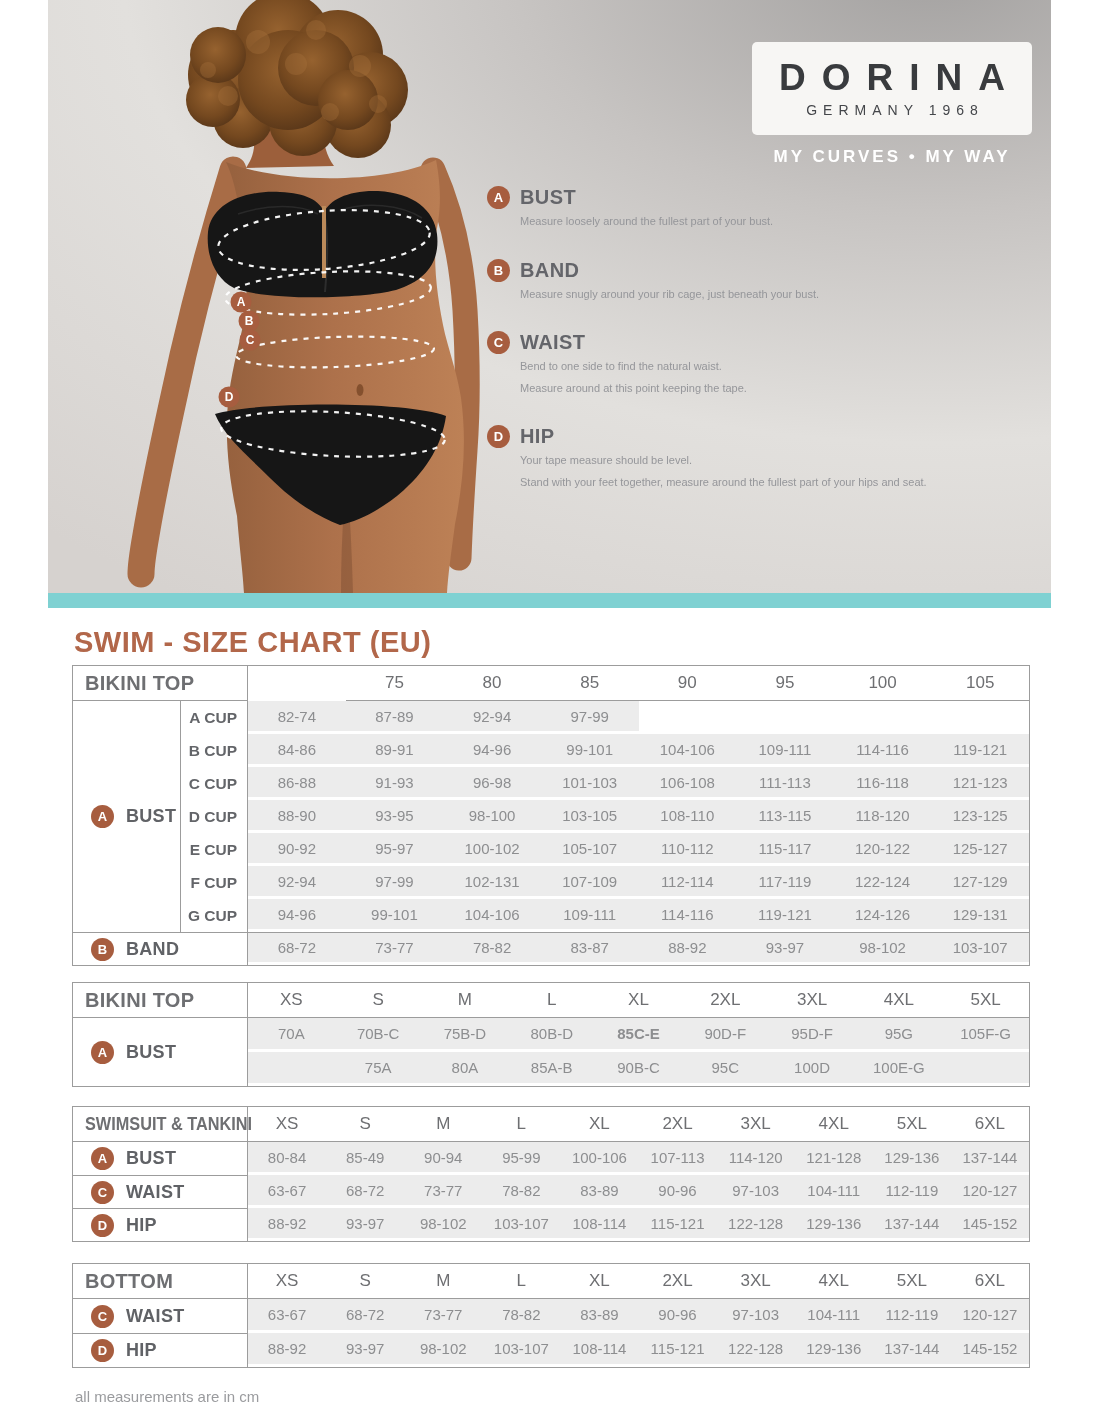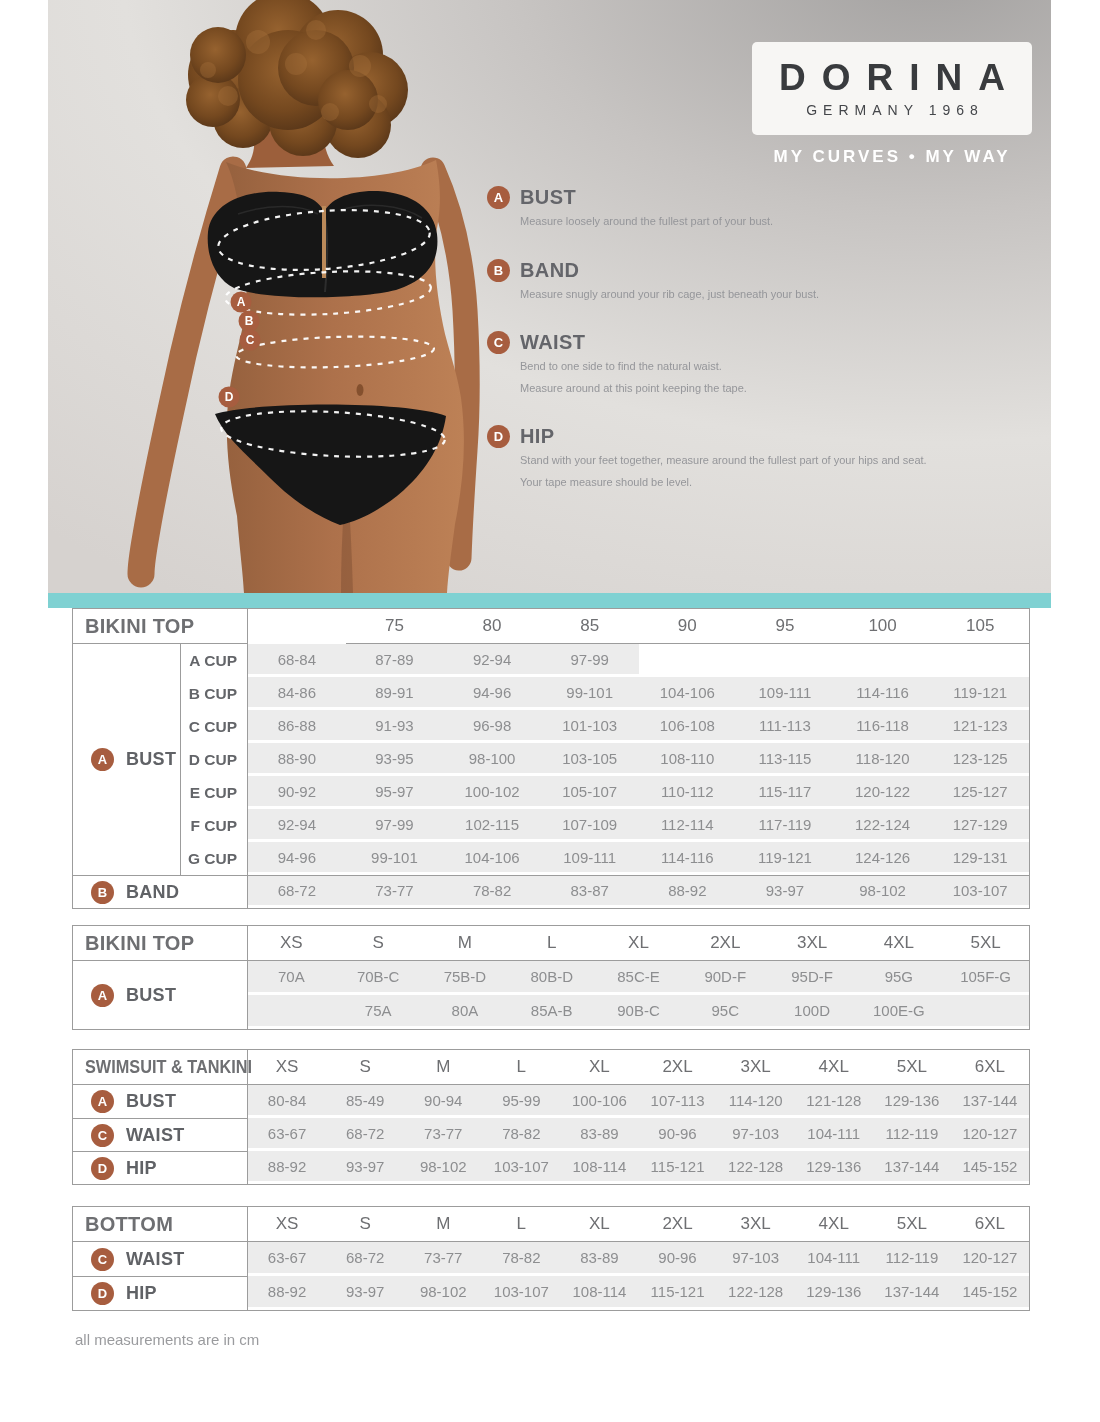--- a/index.html
+++ b/index.html
@@ -170,49 +170,50 @@
               <span class="glabel">WAIST</span>
             </div>
             <div class="gdesc">Bend to one side to find the natural waist.</div>
             <div class="gdesc">Measure around at this point keeping the tape.</div>
           </div>
           <div class="gitem">
             <div class="ghead">
               <span class="badge">D</span>
               <span class="glabel">HIP</span>
             </div>
+            <div class="gdesc">Your tape measure should be level.</div>
             <div class="gdesc">Stand with your feet together, measure around the fullest part of your hips and seat.</div>
-            <div class="gdesc">Your tape measure should be level.</div>
           </div>
         </div>
     </div>
   </div>
 
   <div class="teal"></div>
 
   <div class="main">
+    <h1 class="section-title">SWIM - SIZE CHART (EU)</h1>
     <div id="tables">
         <div class="tbl t1" style="grid-template-columns: 108px 67px repeat(8, 1fr); grid-template-rows: 35px repeat(7, 33px) 33px;">
           <div class="hcell corner" style="grid-area: 1 / 1 / auto / 3;">
             <span>BIKINI TOP</span>
           </div>
           <div class="hcell" style="grid-row: 1; margin-top: 48px;">70</div>
           <div class="hcell" style="grid-row: 1;">75</div>
           <div class="hcell" style="grid-row: 1;">80</div>
           <div class="hcell" style="grid-row: 1;">85</div>
           <div class="hcell" style="grid-row: 1;">90</div>
           <div class="hcell" style="grid-row: 1;">95</div>
           <div class="hcell" style="grid-row: 1;">100</div>
           <div class="hcell" style="grid-row: 1;">105</div>
           <div class="glab" style="grid-area: 2 / 1 / 9;">
             <span class="badge">A</span>
             <span class="txt">BUST</span>
           </div>
           <div class="cuplab" style="grid-area: 2 / 2;">A CUP</div>
-          <div class="cell" style="grid-area: 2 / 3;">68-84</div>
+          <div class="cell" style="grid-area: 2 / 3;">82-74</div>
           <div class="cell" style="grid-area: 2 / 4;">87-89</div>
           <div class="cell" style="grid-area: 2 / 5;">92-94</div>
           <div class="cell" style="grid-area: 2 / 6;">97-99</div>
           <div class="cell blank" style="grid-area: 2 / 7;"></div>
           <div class="cell blank" style="grid-area: 2 / 8;"></div>
           <div class="cell blank" style="grid-area: 2 / 9;"></div>
           <div class="cell blank" style="grid-area: 2 / 10;"></div>
           <div class="cuplab" style="grid-area: 3 / 2;">B CUP</div>
           <div class="cell" style="grid-area: 3 / 3;">84-86</div>
           <div class="cell" style="grid-area: 3 / 4;">89-91</div>
@@ -245,21 +246,21 @@
           <div class="cell" style="grid-area: 6 / 4;">95-97</div>
           <div class="cell" style="grid-area: 6 / 5;">100-102</div>
           <div class="cell" style="grid-area: 6 / 6;">105-107</div>
           <div class="cell" style="grid-area: 6 / 7;">110-112</div>
           <div class="cell" style="grid-area: 6 / 8;">115-117</div>
           <div class="cell" style="grid-area: 6 / 9;">120-122</div>
           <div class="cell" style="grid-area: 6 / 10;">125-127</div>
           <div class="cuplab" style="grid-area: 7 / 2;">F CUP</div>
           <div class="cell" style="grid-area: 7 / 3;">92-94</div>
           <div class="cell" style="grid-area: 7 / 4;">97-99</div>
-          <div class="cell" style="grid-area: 7 / 5;">102-115</div>
+          <div class="cell" style="grid-area: 7 / 5;">102-131</div>
           <div class="cell" style="grid-area: 7 / 6;">107-109</div>
           <div class="cell" style="grid-area: 7 / 7;">112-114</div>
           <div class="cell" style="grid-area: 7 / 8;">117-119</div>
           <div class="cell" style="grid-area: 7 / 9;">122-124</div>
           <div class="cell" style="grid-area: 7 / 10;">127-129</div>
           <div class="cuplab" style="grid-area: 8 / 2;">G CUP</div>
           <div class="cell" style="grid-area: 8 / 3;">94-96</div>
           <div class="cell" style="grid-area: 8 / 4;">99-101</div>
           <div class="cell" style="grid-area: 8 / 5;">104-106</div>
           <div class="cell" style="grid-area: 8 / 6;">109-111</div>
@@ -294,21 +295,21 @@
           <div class="hcell" style="grid-row: 1;">4XL</div>
           <div class="hcell" style="grid-row: 1;">5XL</div>
           <div class="rlabel" style="grid-area: 2 / 1 / 4;">
             <span class="badge">A</span>
             <span class="txt">BUST</span>
           </div>
           <div class="cell" style="grid-area: 2 / 2;">70A</div>
           <div class="cell" style="grid-area: 2 / 3;">70B-C</div>
           <div class="cell" style="grid-area: 2 / 4;">75B-D</div>
           <div class="cell" style="grid-area: 2 / 5;">80B-D</div>
-          <div class="cell" style="grid-area: 2 / 6;">85C-E</div>
+          <div class="cell" style="grid-area: 2 / 6; font-weight: bold;">85C-E</div>
           <div class="cell" style="grid-area: 2 / 7;">90D-F</div>
           <div class="cell" style="grid-area: 2 / 8;">95D-F</div>
           <div class="cell" style="grid-area: 2 / 9;">95G</div>
           <div class="cell" style="grid-area: 2 / 10;">105F-G</div>
           <div class="cell" style="grid-area: 3 / 2;"></div>
           <div class="cell" style="grid-area: 3 / 3;">75A</div>
           <div class="cell" style="grid-area: 3 / 4;">80A</div>
           <div class="cell" style="grid-area: 3 / 5;">85A-B</div>
           <div class="cell" style="grid-area: 3 / 6;">90B-C</div>
           <div class="cell" style="grid-area: 3 / 7;">95C</div>

